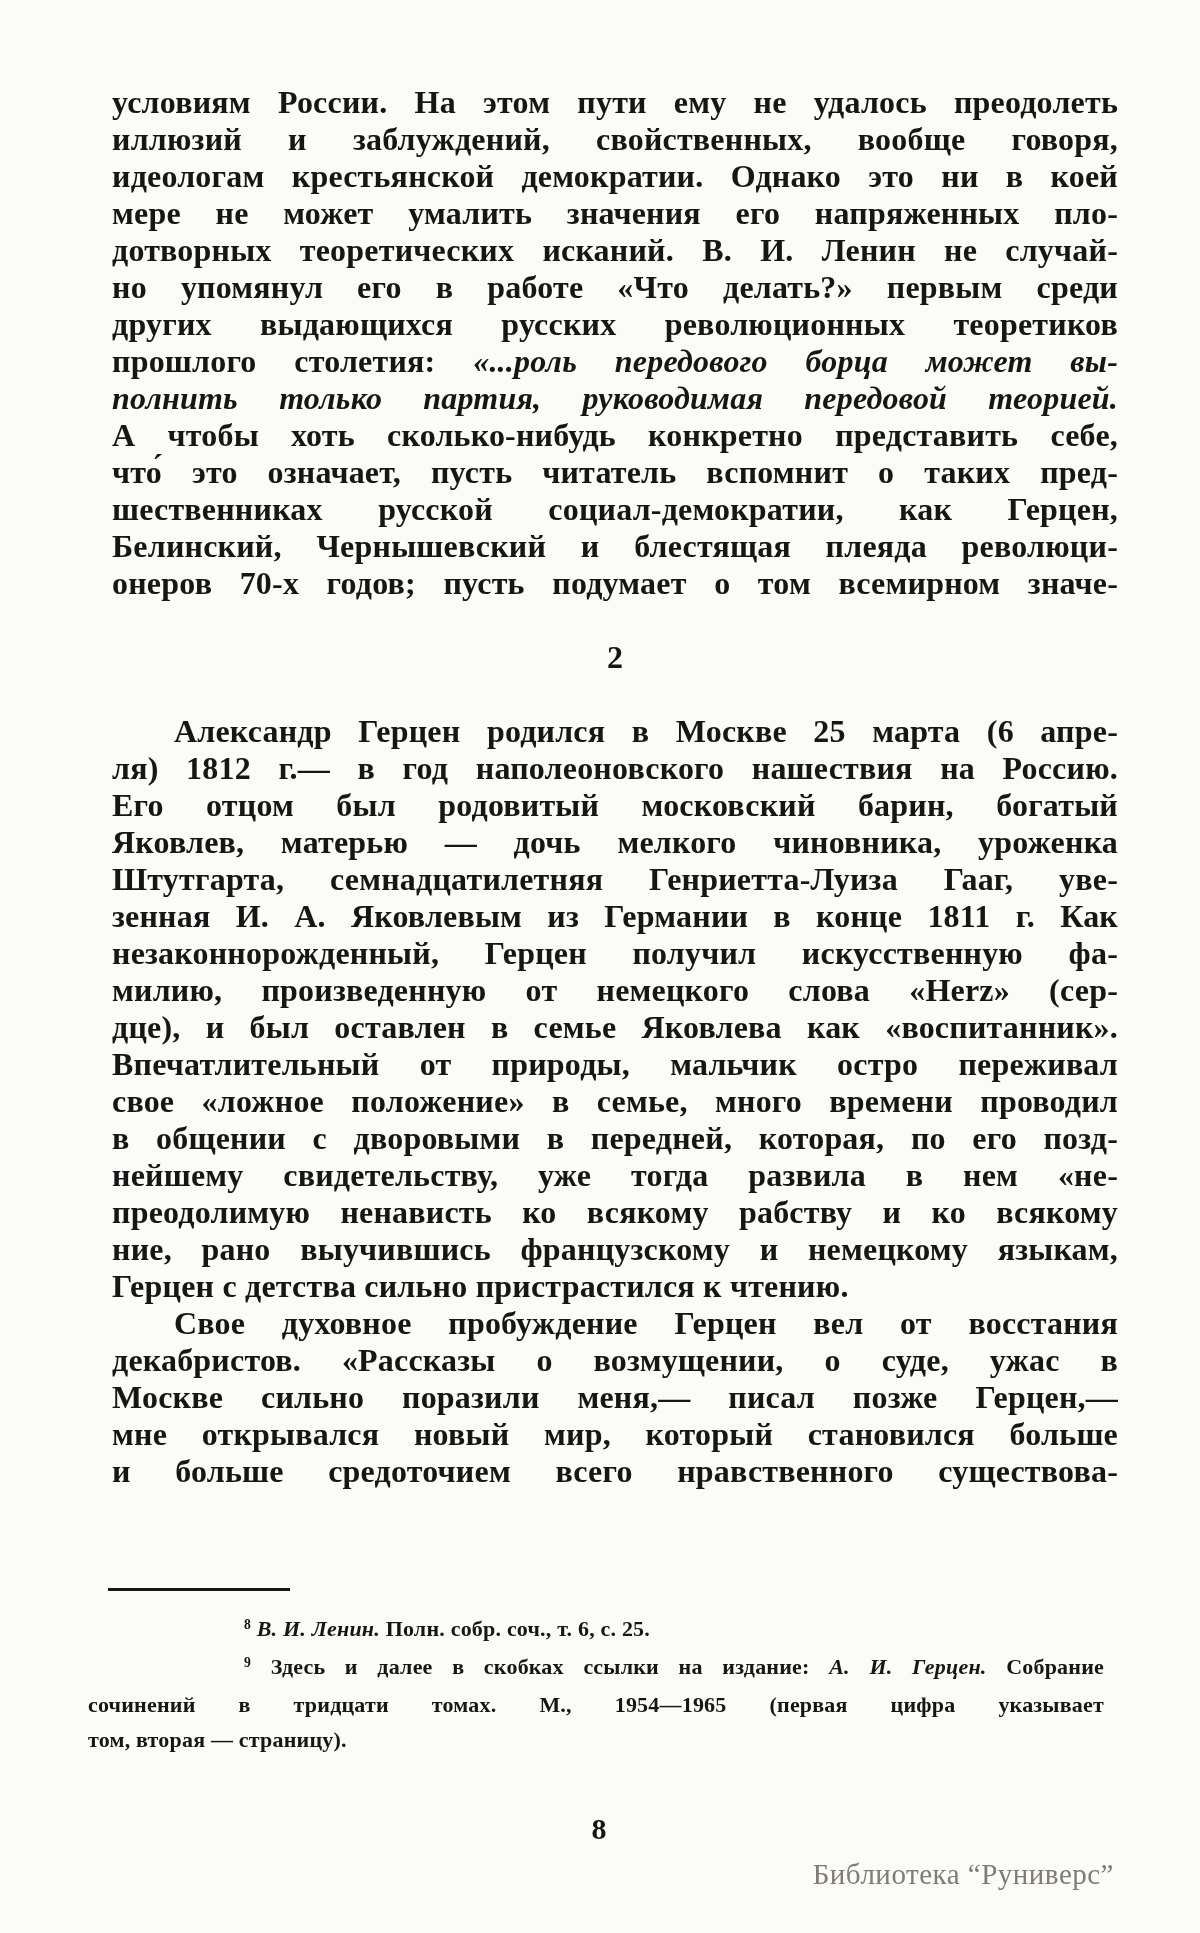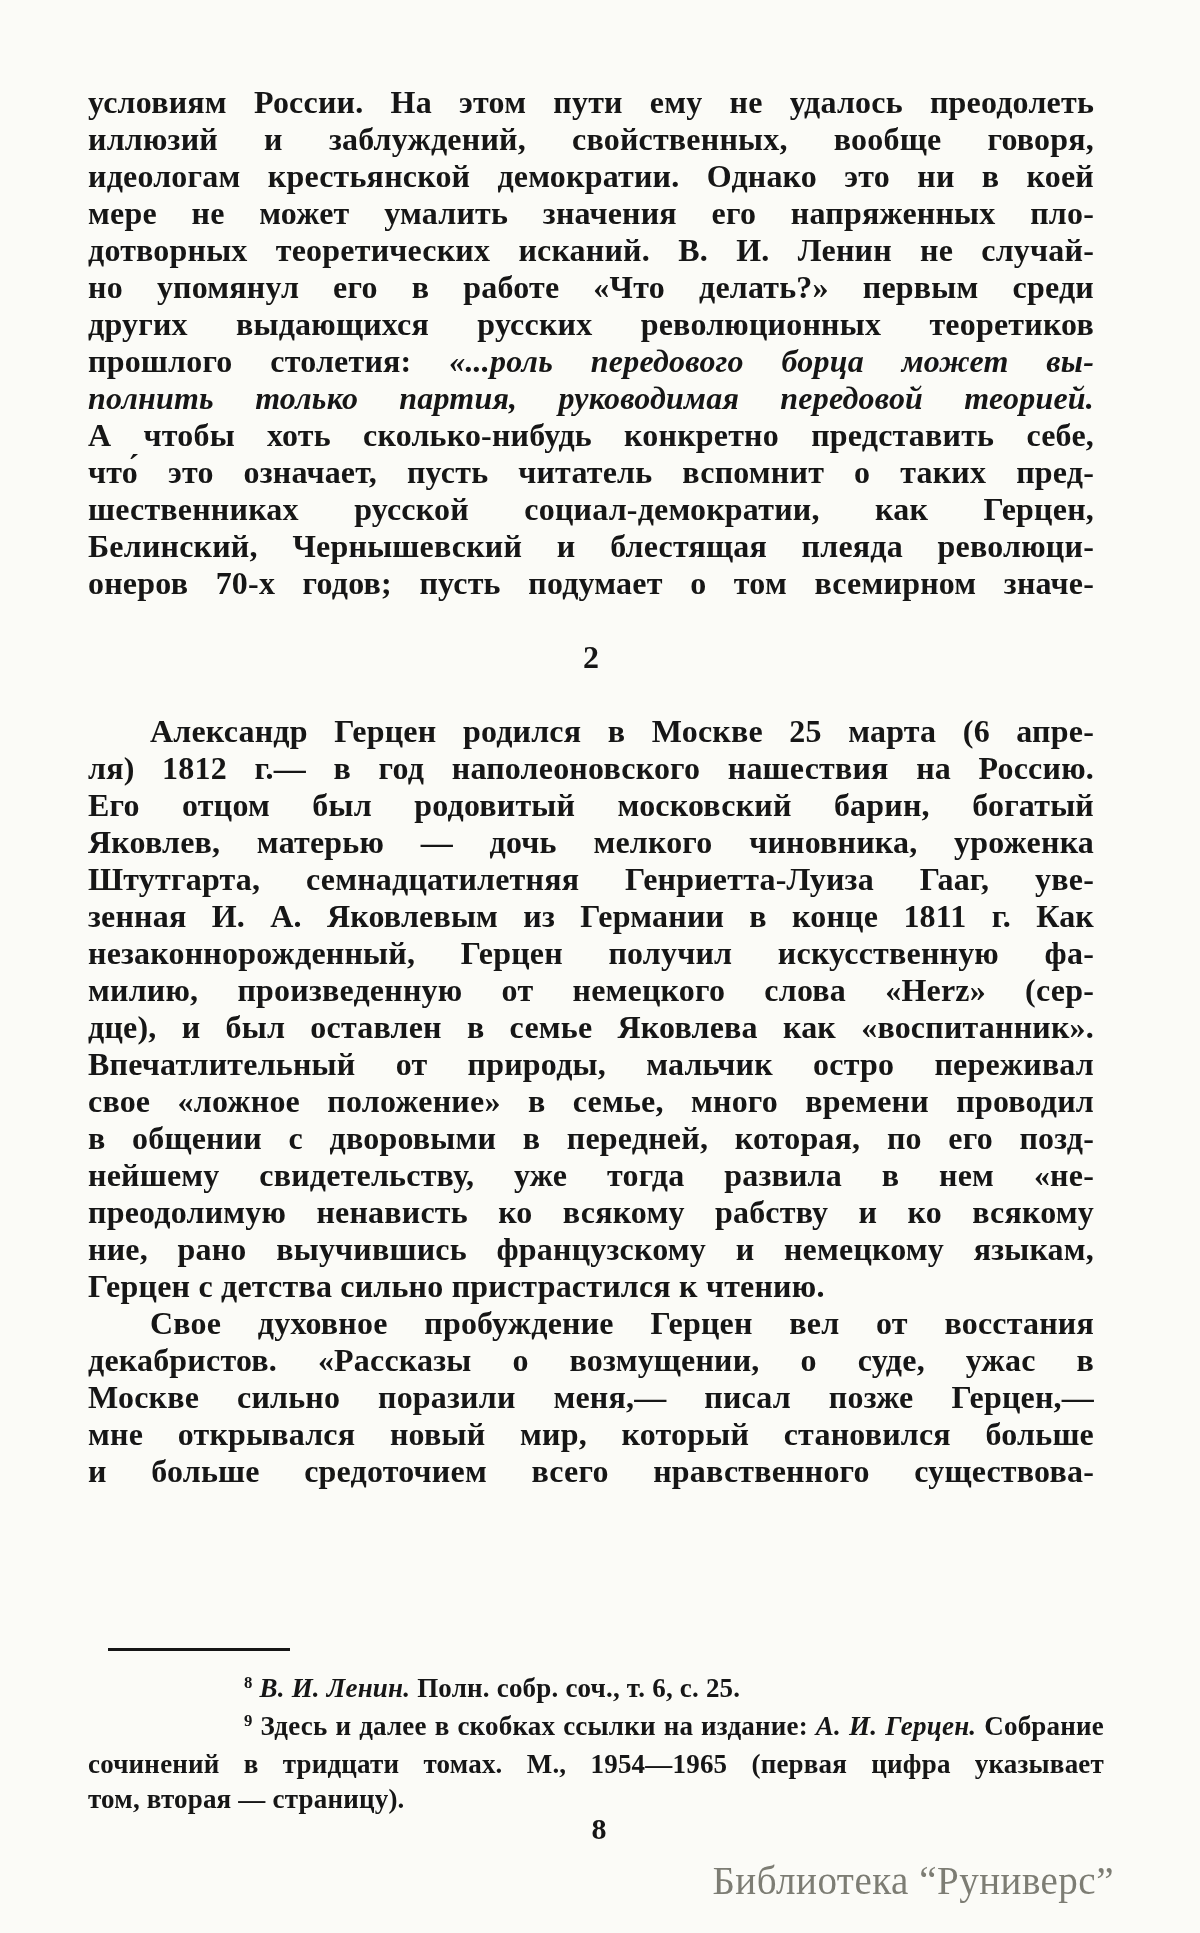--- a/index.html
+++ b/index.html
@@ -11,51 +11,51 @@
   .page{
     position:relative;
     width:1200px;height:1933px;
     margin:0 auto;
     background:var(--paper);
     color:var(--ink);
     font-family:"Liberation Serif","DejaVu Serif",serif;
     overflow:hidden;
   }
   .textblock{
-    position:absolute;left:88px;top:84px;width:1006px;
+    position:absolute;left:112px;top:84px;width:1006px;
     font-size:32px;line-height:37px;font-weight:700;letter-spacing:.2px;
   }
   .para{margin:0;}
   .line{text-align:justify;text-align-last:justify;}
   .line.last{text-align-last:left;}
   .para .line.first{text-indent:62px;}
   .heading{margin:37px 0;text-align:center;font-weight:700;}
   em{font-style:italic;}
   .sup{
     display:inline-block;
     font-size:62%;
     position:relative;top:-0.55em;
     font-weight:700;
   }
   .footnotes{
-    position:absolute;left:88px;top:1648px;width:1016px;
-    font-size:27px;line-height:35px;font-weight:700;letter-spacing:.2px;
+    position:absolute;left:88px;top:1588px;width:1016px;
+    font-size:22px;line-height:35px;font-weight:700;letter-spacing:.2px;
   }
   .fn-rule{
     width:182px;height:0;border-top:3px solid var(--ink);
     margin-left:20px;margin-bottom:20px;
   }
   .fn .line.first{text-indent:78px;}
   .pagenum{
     position:absolute;top:1812px;left:96px;width:1006px;
     text-align:center;font-size:30px;font-weight:700;
   }
   .watermark{
     position:absolute;top:1858px;right:86px;
-    font-size:39px;font-weight:400;color:var(--wm);letter-spacing:.5px;
+    font-size:29px;font-weight:400;color:var(--wm);letter-spacing:.5px;
   }
 </style>
 </head>
 <body>
 
 <div class="page">
   <div class="textblock" id="body-block">
       <div class="para">
         <div class="line"><span>условиям России. На этом пути ему не удалось преодолеть</span></div>
         <div class="line"><span>иллюзий и заблуждений, свойственных, вообще говоря,</span></div>

